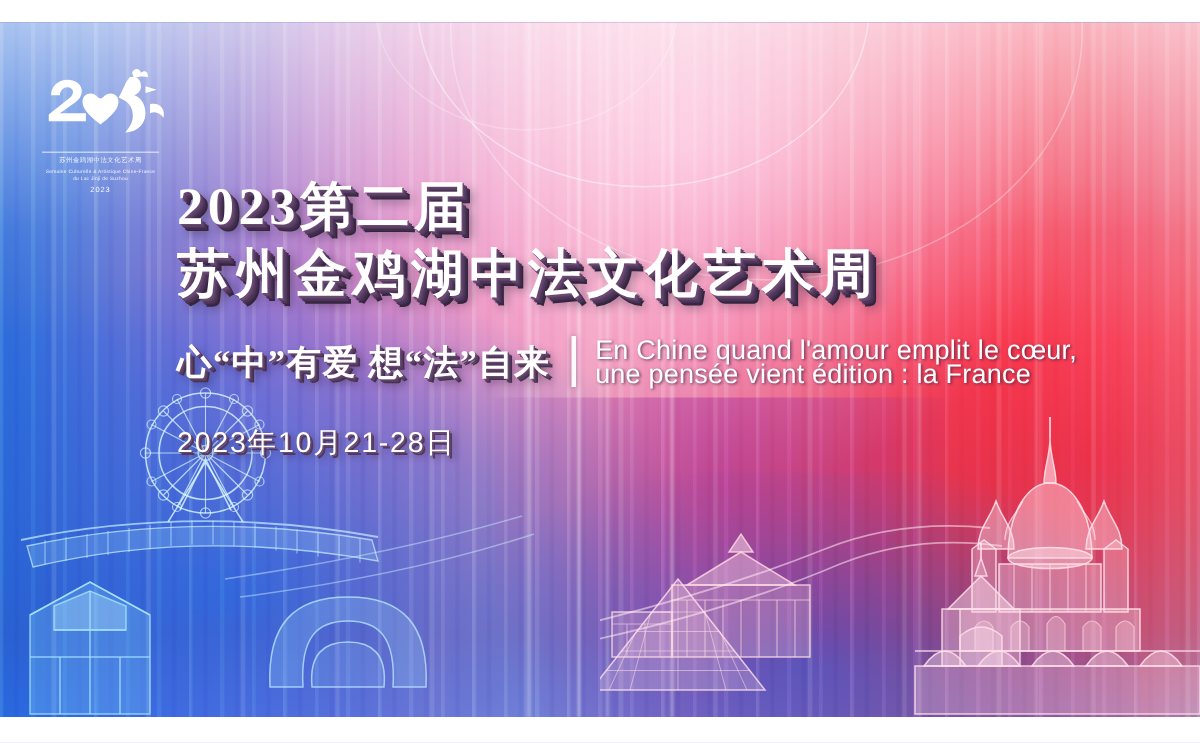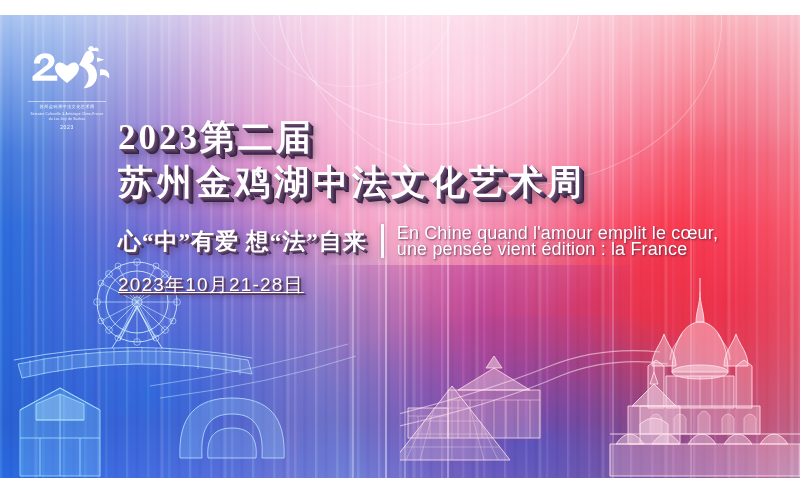--- a/index.html
+++ b/index.html
@@ -179,28 +179,27 @@
     margin:0 13px 0 14px;flex:0 0 auto;
     box-shadow:0 0 4px rgba(120,60,110,.5);
   }
   .slogan-fr{
     color:#ffffff;font-size:18px;line-height:16px;letter-spacing:.15px;
     text-shadow:1px 1px 2px rgba(60,30,60,.75);
     white-space:nowrap;
   }
 
   .dateline{
-    margin-top:14px;
+    margin-top:24px;
     font-family:"Liberation Sans",sans-serif;
     color:#ffffff;font-size:19px;letter-spacing:1.2px;
     text-shadow:
       1px 1px 0 #6b4a72,
       2px 2px 0 #54395f,
       3px 3px 5px rgba(30,18,40,.5);
-    text-decoration: underline;
   }
 </style>
 </head>
 <body>
 
 <div id="poster">
 
   <div class="canvas">
 
     <div class="bg-base"></div>

